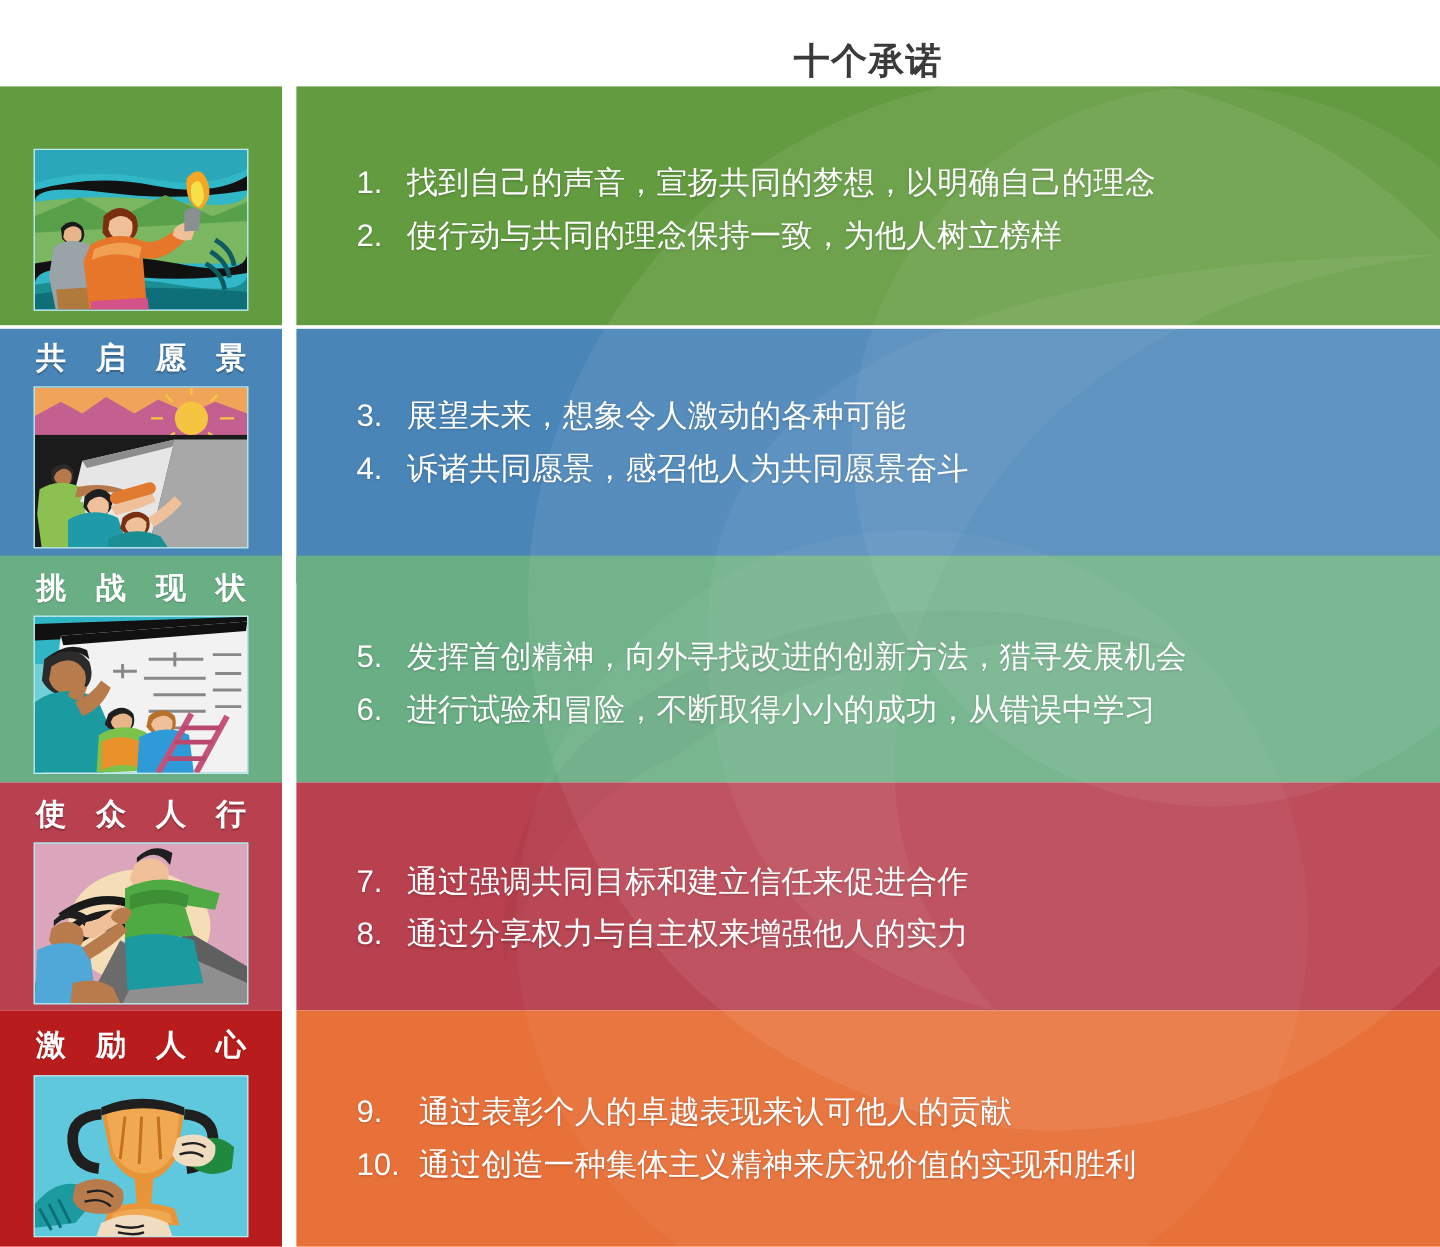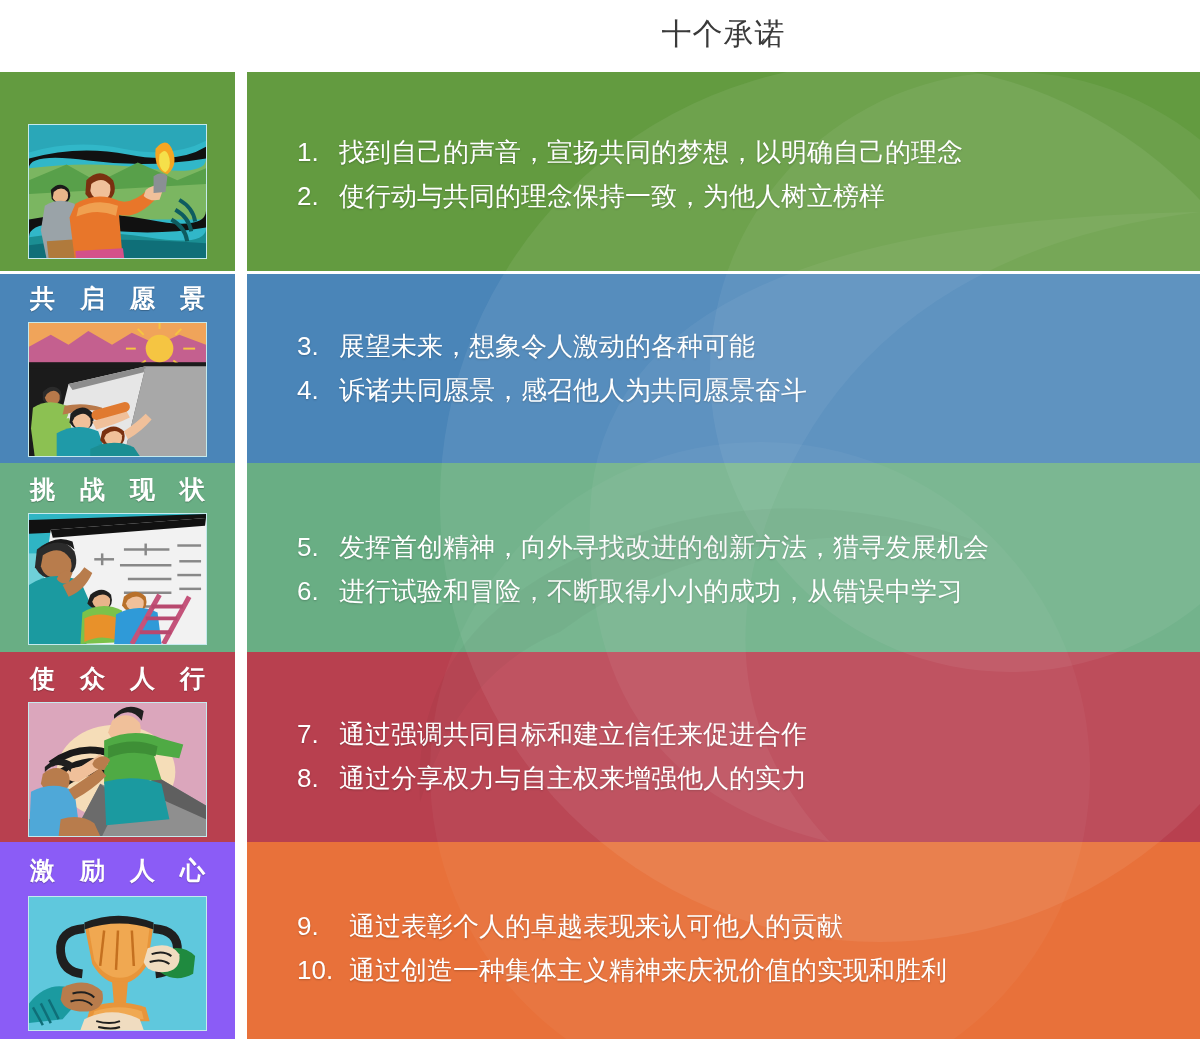--- a/index.html
+++ b/index.html
@@ -14,23 +14,23 @@
   
   .header{
     position:absolute; left:0; top:0; width:1200px; height:72px;
   }
   .header .h-left{
     position:absolute; left:45px; top:14px;
     font-size:30px; color:#3a3a3a; letter-spacing:1px;
     font-weight:400; white-space:nowrap;
   }
   .header .h-right{
-    position:absolute; left:247px; top:14px; width:953px;
+    position:absolute; left:247px; top:31px; width:953px;
     text-align:center; font-size:30px; color:#3a3a3a;
-    letter-spacing:1px; font-weight:400;
+    letter-spacing:1px; font-weight:700;
   }
 
   
   .grid{
     position:absolute; left:0; top:72px; width:1200px; height:967px;
   }
   .row{ position:absolute; left:0; width:1200px; }
   .cell-left{
     position:absolute; left:0; top:0; width:235px; height:100%;
     overflow:hidden;
@@ -307,21 +307,21 @@
         </span>
         <span class="cline">
           <span class="num">8.</span>
           <span>通过分享权力与自主权来增强他人的实力</span>
         </span>
       </div>
     </div>
   </div>
 
   <div class="row" id="row4" style="top:770px; height:197px;">
-    <div class="cell-left" id="cell-l4" style="background: #8b5cf6; text-decoration: underline;">
+    <div class="cell-left" id="cell-l4" style="background: #b91c1c; text-decoration: underline;">
       <div class="btitle" style="top: 12px; color: rgb(255, 255, 255);">激 励 人 心</div>
       <div class="illus" style="top:54px; height:135px;">
         <svg viewBox="0 0 179 135" preserveAspectRatio="none">
           <rect x="0" y="0" width="179" height="135" fill="#5fc8dd"></rect>
 
           <path d="M56 28 q34 -12 70 0 l-6 40 q-12 20 -28 20 q-16 0 -28 -20Z" fill="#e8953a"></path>
           <path d="M60 30 q32 -10 62 0 l-4 34 q-10 18 -26 18 q-16 0 -26 -18Z" fill="#f0a851"></path>
           <g stroke="#c4701f" stroke-width="2.5" fill="none">
             <path d="M76 34 L72 70"></path>
               <path d="M90 34 L88 74"></path>

